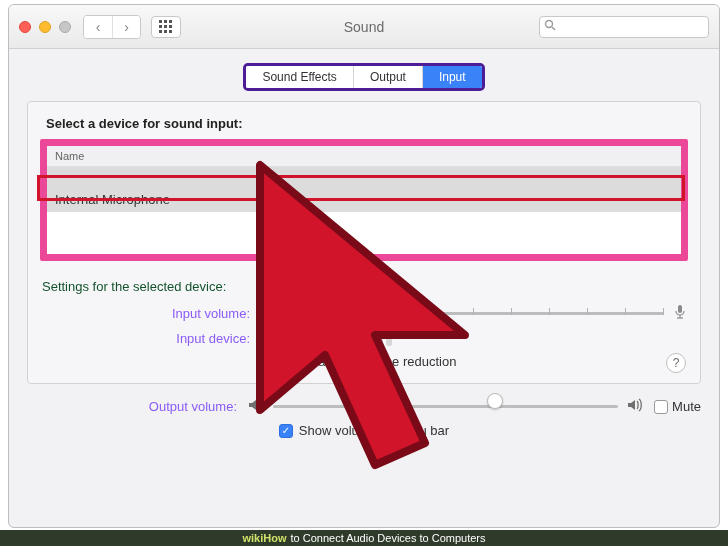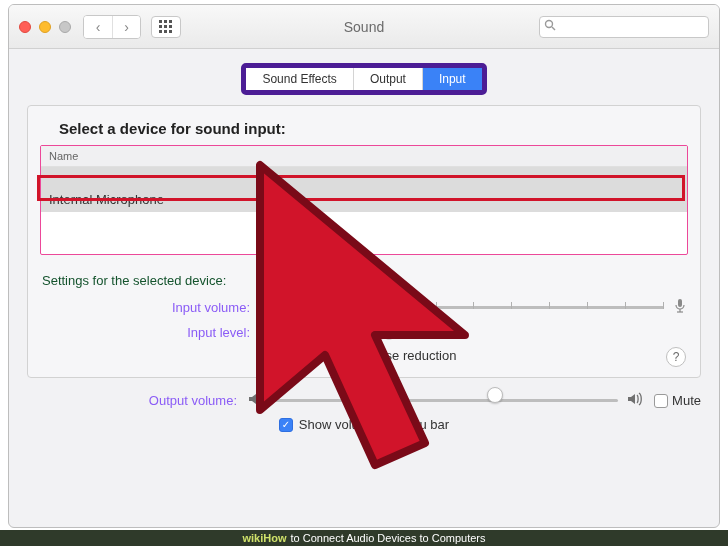--- a/index.html
+++ b/index.html
@@ -66,43 +66,43 @@
     background: #fff;
   }
   .search-wrap .mag {
     position: absolute; left: 5px; top: 3px; color: #9a9a9a; font-size: 12px;
   }
 
   .tabs {
     display: flex; justify-content: center; margin: 14px 0 10px;
   }
   .segmented {
-    display: inline-flex; border: 5px solid #4c1d95; border-radius: 5px;
+    display: inline-flex; border: 3px solid #4c1d95; border-radius: 5px;
     overflow: hidden; background: #fff;
   }
   .segmented button {
     height: 22px; padding: 0 16px; border: none; background: #fff;
     font-size: 12px; color: #333;
   }
   .segmented button + button { border-left: 1px solid #d4d4d4; }
   .segmented button.active {
     background: #3a82f7; color: #ffffff;
   }
 
   .panel {
     margin: 0 18px;
     border: 1px solid #d2d2d2;
     border-radius: 4px;
     background: #f6f6f8;
     padding: 10px 12px 14px;
   }
-  .panel-title { font-weight: 600; font-size: 15px; margin: 4px 19px 8px; color: #222; }
+  .panel-title { font-weight: 600; font-size: 13px; margin: 4px 6px 8px; color: #222; }
 
   .device-table {
-    border: 1px solid #ec4899;
+    border: 7px solid #ec4899;
     border-radius: 2px;
     background: #fff;
     overflow: hidden;
   }
   .device-table .th, .device-table .tr {
     display: flex;
   }
   .device-table .th {
     background: #f0f0f2; font-size: 11px; color: #666;
     border-bottom: 1px solid #e0e0e0;
@@ -301,21 +301,21 @@
         <svg width="14" height="16" viewBox="0 0 14 16">
             <rect x="5" y="1" width="4" height="8" rx="2" fill="#8a8a8a"></rect>
             <path d="M3 7a4 4 0 0 0 8 0" fill="none" stroke="#8a8a8a" stroke-width="1.2"></path>
             <line x1="7" y1="11" x2="7" y2="14" stroke="#8a8a8a" stroke-width="1.2"></line>
             <line x1="4" y1="14" x2="10" y2="14" stroke="#8a8a8a" stroke-width="1.2"></line>
           </svg>
       </span>
     </div>
 
     <div class="row">
-      <div class="lbl">Input level:</div>
+      <div class="lbl">Input device:</div>
       <div class="level-bars">
         <i></i>
           <i></i>
           <i></i>
           <i></i>
           <i></i>
           <i></i>
           <i></i>
           <i></i>
           <i></i>

